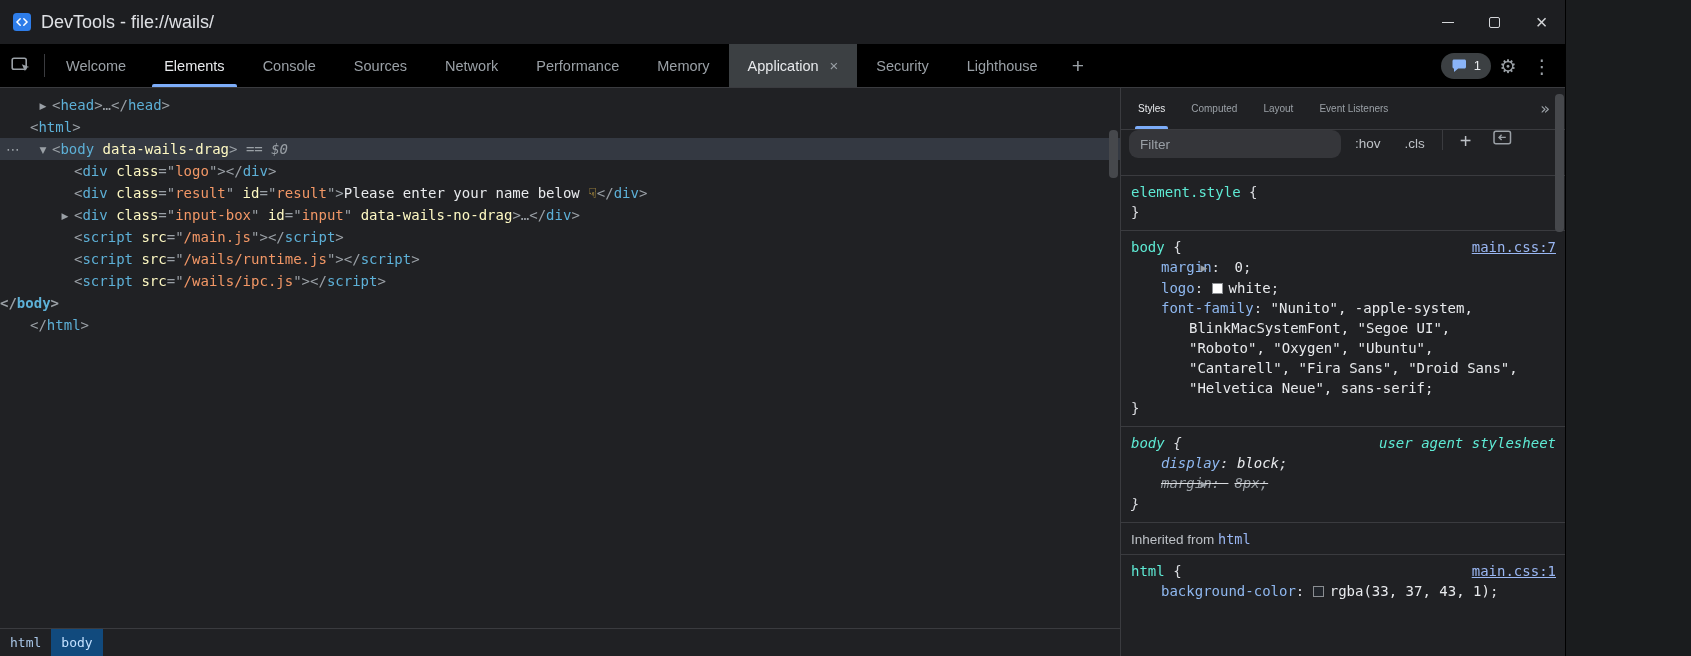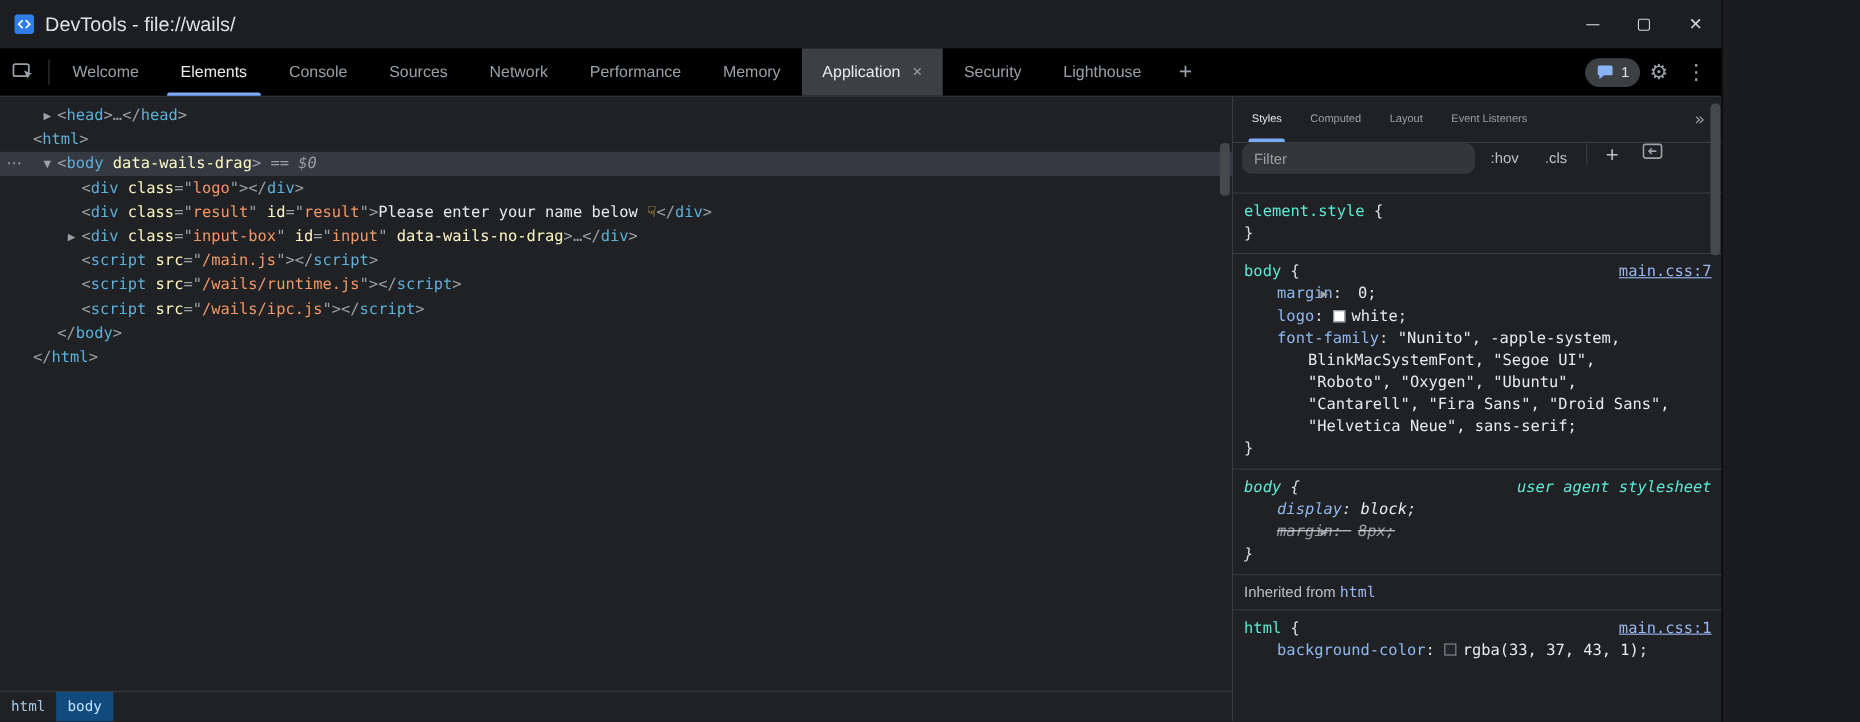--- a/index.html
+++ b/index.html
@@ -178,21 +178,21 @@
       <div class="dom-tree" id="dom-tree">
           <div class="dom-row" style="padding-left: 52px;"><span class="dom-arrow">▶</span><span class="tk-p">&lt;</span><span class="tk-t">head</span><span class="tk-p">&gt;</span><span class="tk-d">…</span><span class="tk-p">&lt;/</span><span class="tk-t">head</span><span class="tk-p">&gt;</span></div>
           <div class="dom-row" style="padding-left: 30px;"><span class="tk-p">&lt;</span><span class="tk-t">html</span><span class="tk-p">&gt;</span></div>
           <div class="dom-row selected" style="padding-left: 52px;"><span class="dom-dots">⋯</span><span class="dom-arrow">▼</span><span class="tk-p">&lt;</span><span class="tk-t">body</span><span class="tk-a"> data-wails-drag</span><span class="tk-p">&gt;</span><span class="tk-m"> == $0</span></div>
           <div class="dom-row" style="padding-left: 74px;"><span class="tk-p">&lt;</span><span class="tk-t">div</span><span class="tk-a"> class</span><span class="tk-p">="</span><span class="tk-v">logo</span><span class="tk-p">"</span><span class="tk-p">&gt;</span><span class="tk-p">&lt;/</span><span class="tk-t">div</span><span class="tk-p">&gt;</span></div>
           <div class="dom-row" style="padding-left: 74px;"><span class="tk-p">&lt;</span><span class="tk-t">div</span><span class="tk-a"> class</span><span class="tk-p">="</span><span class="tk-v">result</span><span class="tk-p">"</span><span class="tk-a"> id</span><span class="tk-p">="</span><span class="tk-v">result</span><span class="tk-p">"</span><span class="tk-p">&gt;</span><span class="tk-x">Please enter your name below </span><span class="tk-e">☟</span><span class="tk-p">&lt;/</span><span class="tk-t">div</span><span class="tk-p">&gt;</span></div>
           <div class="dom-row" style="padding-left: 74px;"><span class="dom-arrow">▶</span><span class="tk-p">&lt;</span><span class="tk-t">div</span><span class="tk-a"> class</span><span class="tk-p">="</span><span class="tk-v">input-box</span><span class="tk-p">"</span><span class="tk-a"> id</span><span class="tk-p">="</span><span class="tk-v">input</span><span class="tk-p">"</span><span class="tk-a"> data-wails-no-drag</span><span class="tk-p">&gt;</span><span class="tk-d">…</span><span class="tk-p">&lt;/</span><span class="tk-t">div</span><span class="tk-p">&gt;</span></div>
           <div class="dom-row" style="padding-left: 74px;"><span class="tk-p">&lt;</span><span class="tk-t">script</span><span class="tk-a"> src</span><span class="tk-p">="</span><span class="tk-v">/main.js</span><span class="tk-p">"</span><span class="tk-p">&gt;</span><span class="tk-p">&lt;/</span><span class="tk-t">script</span><span class="tk-p">&gt;</span></div>
           <div class="dom-row" style="padding-left: 74px;"><span class="tk-p">&lt;</span><span class="tk-t">script</span><span class="tk-a"> src</span><span class="tk-p">="</span><span class="tk-v">/wails/runtime.js</span><span class="tk-p">"</span><span class="tk-p">&gt;</span><span class="tk-p">&lt;/</span><span class="tk-t">script</span><span class="tk-p">&gt;</span></div>
           <div class="dom-row" style="padding-left: 74px;"><span class="tk-p">&lt;</span><span class="tk-t">script</span><span class="tk-a"> src</span><span class="tk-p">="</span><span class="tk-v">/wails/ipc.js</span><span class="tk-p">"</span><span class="tk-p">&gt;</span><span class="tk-p">&lt;/</span><span class="tk-t">script</span><span class="tk-p">&gt;</span></div>
-          <div class="dom-row" style="padding-left: 52px;"><span class="tk-p">&lt;/</span><span class="tk-t">body</span><span class="tk-p">&gt;</span></div>
+          <div class="dom-row" style=" font-weight: bold;"><span class="tk-p">&lt;/</span><span class="tk-t">body</span><span class="tk-p">&gt;</span></div>
           <div class="dom-row" style="padding-left: 30px;"><span class="tk-p">&lt;/</span><span class="tk-t">html</span><span class="tk-p">&gt;</span></div>
         </div>
       <div class="ep-thumb"></div>
       <div class="crumbs" id="crumbs">
           <span class="crumb">html</span>
           <span class="crumb sel">body</span>
         </div>
     </div>
 
     <div class="styles-panel">

